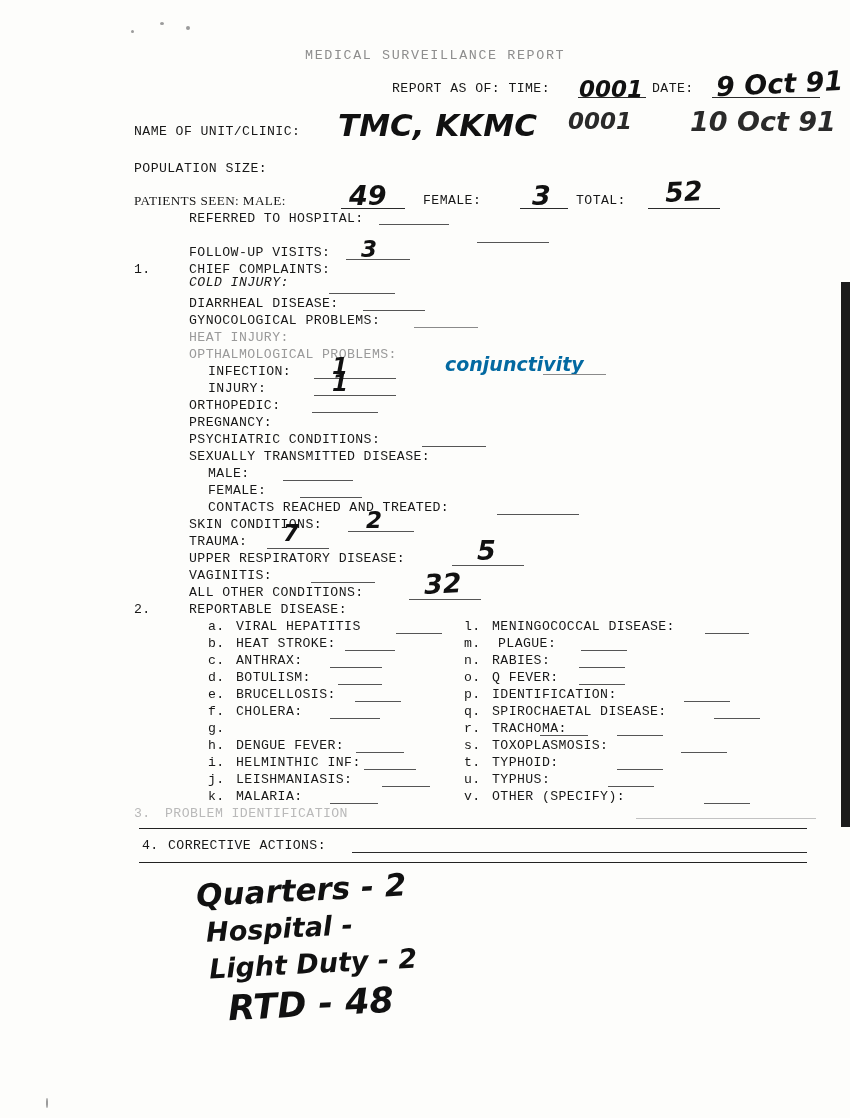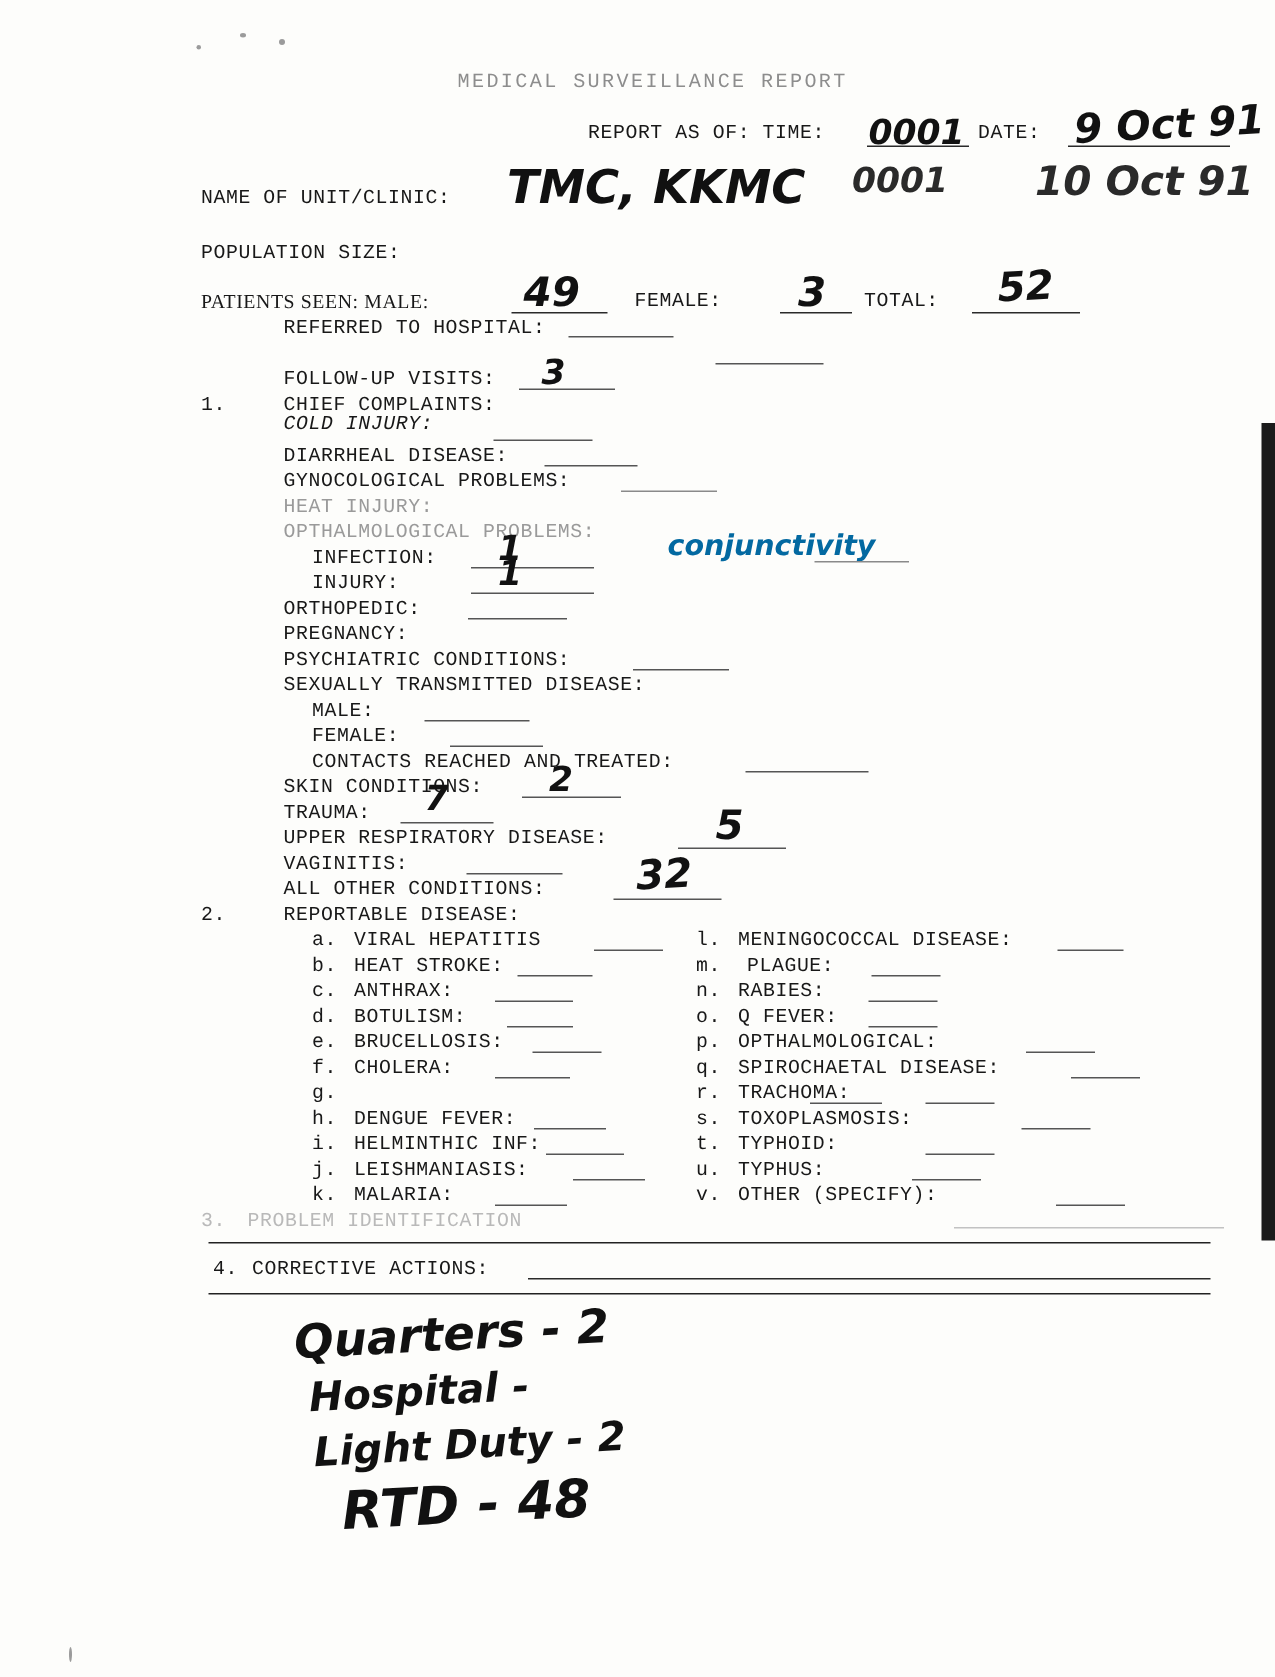--- a/index.html
+++ b/index.html
@@ -252,21 +252,21 @@
 
     <div class="t" style="left:464px; top:653px;">n.</div>
     <div class="t" style="left:492px; top:653px;">RABIES:</div>
     <div class="line thin" style="left:579px; top:667px; width:46px;"></div>
 
     <div class="t" style="left:464px; top:670px;">o.</div>
     <div class="t" style="left:492px; top:670px;">Q FEVER:</div>
     <div class="line thin" style="left:579px; top:684px; width:46px;"></div>
 
     <div class="t" style="left:464px; top:687px;">p.</div>
-    <div class="t" style="left:492px; top:687px;">OPTHALMOLOGICAL:</div>
+    <div class="t" style="left:492px; top:687px;">IDENTIFICATION:</div>
     <div class="line thin" style="left:684px; top:701px; width:46px;"></div>
 
     <div class="t" style="left:464px; top:704px;">q.</div>
     <div class="t" style="left:492px; top:704px;">SPIROCHAETAL DISEASE:</div>
     <div class="line thin" style="left:714px; top:718px; width:46px;"></div>
 
     <div class="t" style="left:464px; top:721px;">r.</div>
     <div class="t" style="left:492px; top:721px;">TRACHOMA:</div>
     <div class="line thin" style="left:617px; top:735px; width:46px;"></div>
 

